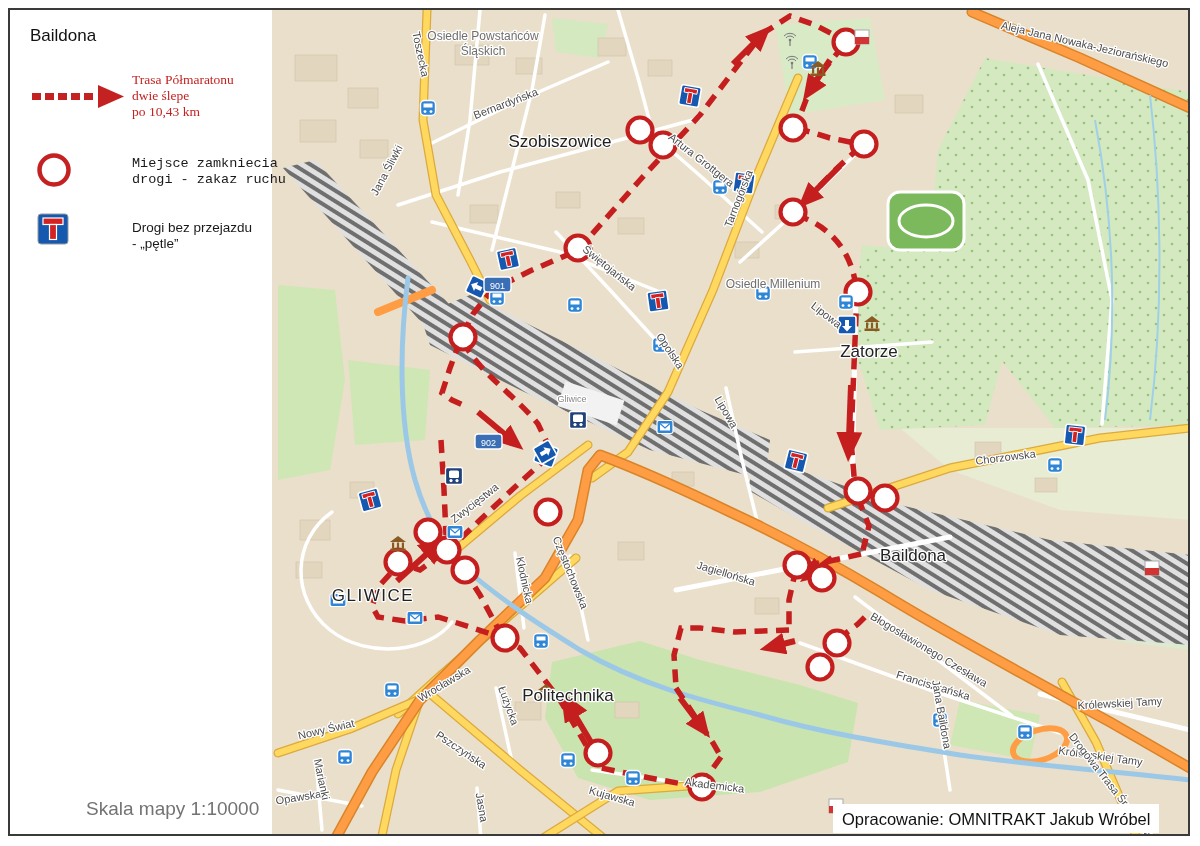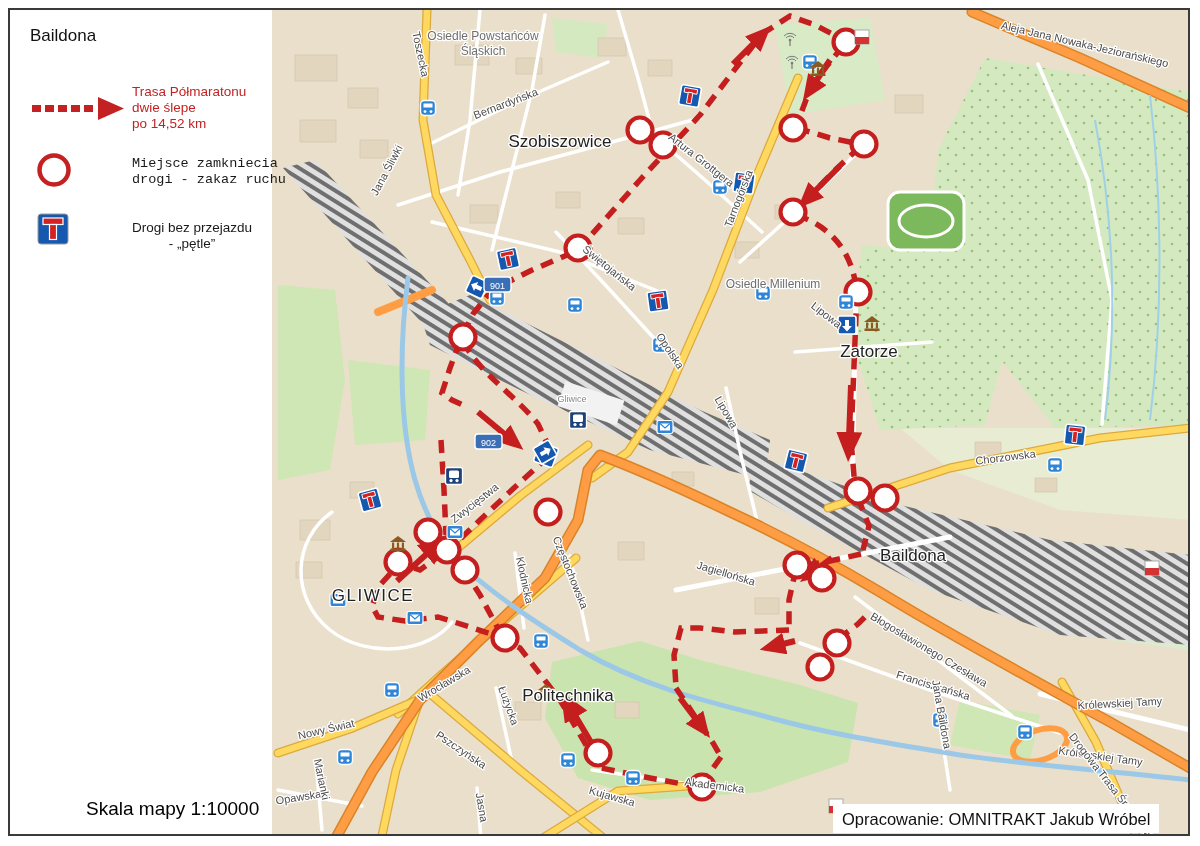--- a/index.html
+++ b/index.html
@@ -7,21 +7,21 @@
         font-family:"Liberation Sans",sans-serif;}
   .frame{position:absolute;left:8px;top:8px;width:1182px;height:828px;border:2px solid #3a3a3a;
          box-sizing:border-box;z-index:30;pointer-events:none;}
   .map-svg{position:absolute;left:0;top:0;z-index:1;}
   .sidebar{position:absolute;left:10px;top:10px;width:262px;height:826px;z-index:10;}
   .legend-title{position:absolute;left:20px;top:16px;font-size:17px;color:#111;}
   .lg-row{position:absolute;left:20px;}
   .lg-icon{position:absolute;left:0;top:0;}
   .lg-text{position:absolute;left:102px;top:0;font-size:13.5px;line-height:16px;color:#1a1a1a;white-space:nowrap;}
   .lg-text.red{color:#c42222;}
-  .scale-label{position:absolute;left:86px;top:798px;font-size:19px;color:#000000;z-index:10;}
+  .scale-label{position:absolute;left:86px;top:798px;font-size:19px;color:#737373;z-index:10;}
   .credit-label{position:absolute;left:833px;top:804px;background:#ffffff;padding:6px 9px 4px 9px;
                 font-size:16.5px;color:#111;z-index:20;white-space:nowrap;}
   svg text{font-family:"Liberation Sans",sans-serif;}
   .lbl{paint-order:stroke;stroke:#ffffff;stroke-width:2.6px;stroke-linejoin:round;}
   .street{fill:#4c4c4c;font-size:11px;text-anchor:middle;}
   .place-lg{fill:#222222;font-size:17px;text-anchor:middle;}
   .place-sm{fill:#6e6e6e;font-size:12px;text-anchor:middle;}
   .route-dash{fill:none;stroke-width:5.5;stroke-dasharray:13 8.5;}
   .route-solid{fill:none;stroke-width:6;}
   .closure{fill:#ffffff;stroke-width:4.2;}
@@ -388,55 +388,55 @@
         <text class="lbl street" x="938" y="715" transform="rotate(80 938 715)">Jana Baildona</text>
         <text class="lbl street" x="1084" y="48" fill="#333333" transform="rotate(13 1084 48)">Aleja Jana Nowaka-Jeziorańskiego</text>
         <text class="lbl street" x="1110" y="790" font-size="10" transform="rotate(52 1110 790)">Drogowa Trasa Średnicowa</text>
       </g>
     </g>
   </svg>
 
   <div class="sidebar">
     <div class="legend-title">Baildona</div>
 
-    <div class="lg-row" style="top:74px;height:60px;width:240px;">
+    <div class="lg-row" style="top:62px;height:60px;width:240px;font-family:Liberation Serif, serif;">
       <svg class="lg-icon" width="98" height="30" viewBox="0 0 98 30" style="top:10px;">
         <g fill="#c42222">
           <rect x="2" y="11" width="9" height="7"></rect>
             <rect x="15" y="11" width="9" height="7"></rect>
           <rect x="28" y="11" width="9" height="7"></rect>
             <rect x="41" y="11" width="9" height="7"></rect>
           <rect x="54" y="11" width="9" height="7"></rect>
           <polygon points="68,3 94,14.5 68,26"></polygon>
         </g>
       </svg>
       <div class="lg-text red">
         <div>Trasa Półmaratonu</div>
         <div>dwie ślepe</div>
-        <div>po 14,52 km</div>
+        <div>po 10,43 km</div>
       </div>
     </div>
 
     <div class="lg-row" style="top:138px;height:50px;width:240px;font-family:Liberation Mono, monospace;">
       <svg class="lg-icon" width="40" height="40" viewBox="0 0 40 40" style="left:4px;top:2px;">
         <circle cx="20" cy="20" r="14.5" fill="#ffffff" stroke="#c42222" stroke-width="4.5"></circle>
       </svg>
       <div class="lg-text" style="top:8px;">
         <div>Miejsce zamkniecia</div>
         <div>drogi - zakaz ruchu</div>
       </div>
     </div>
 
     <div class="lg-row" style="top:200px;height:50px;width:240px;">
       <svg class="lg-icon" width="34" height="34" viewBox="0 0 34 34" style="left:6px;top:2px;">
         <rect x="2" y="2" width="30" height="30" rx="3" fill="#1558b0" stroke="#999999" stroke-width="1"></rect>
         <rect x="7" y="6" width="20" height="6.5" fill="#d42222" stroke="#ffffff" stroke-width="1.2"></rect>
         <rect x="13.5" y="12.5" width="7" height="15" fill="#d42222" stroke="#ffffff" stroke-width="1.2"></rect>
       </svg>
-      <div class="lg-text" style="top:10px;text-align:center;">
+      <div class="lg-text" style="top:10px;">
         <div>Drogi bez przejazdu</div>
         <div>- „pętle”</div>
       </div>
     </div>
   </div>
 
   <div class="scale-label">Skala mapy 1:10000</div>
   <div class="credit-label">Opracowanie: OMNITRAKT Jakub Wróbel</div>
 
   <div class="frame"></div>

